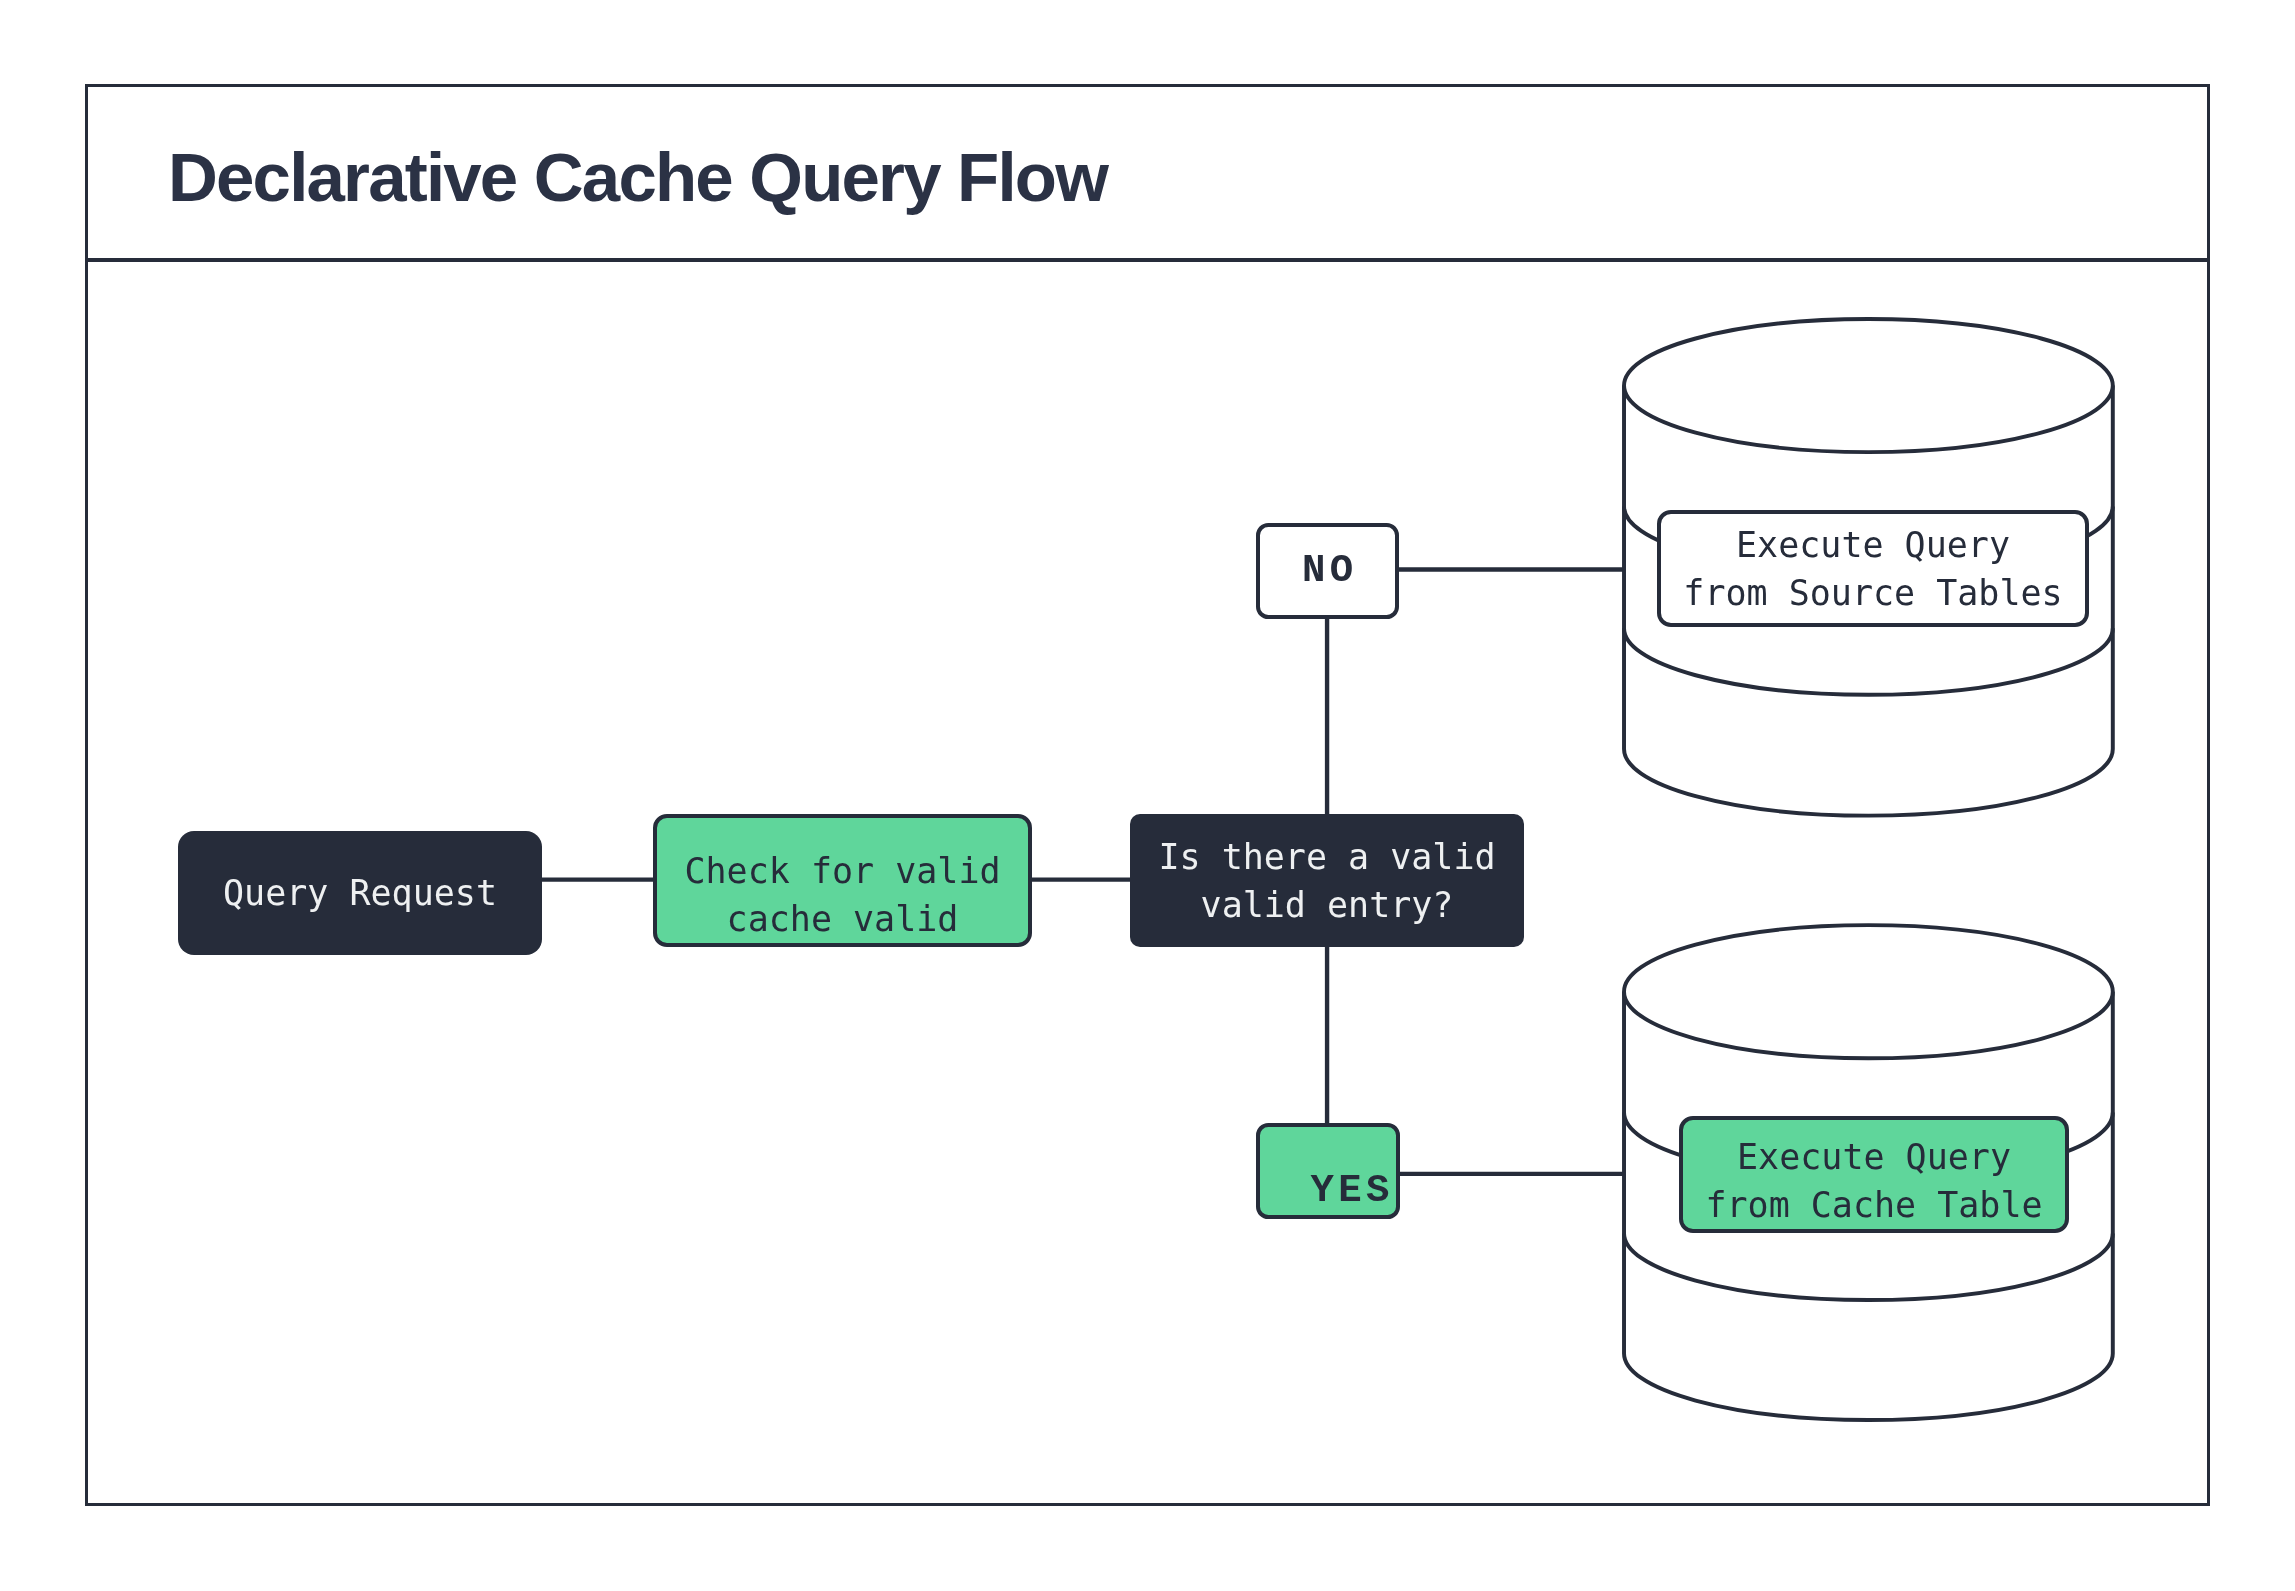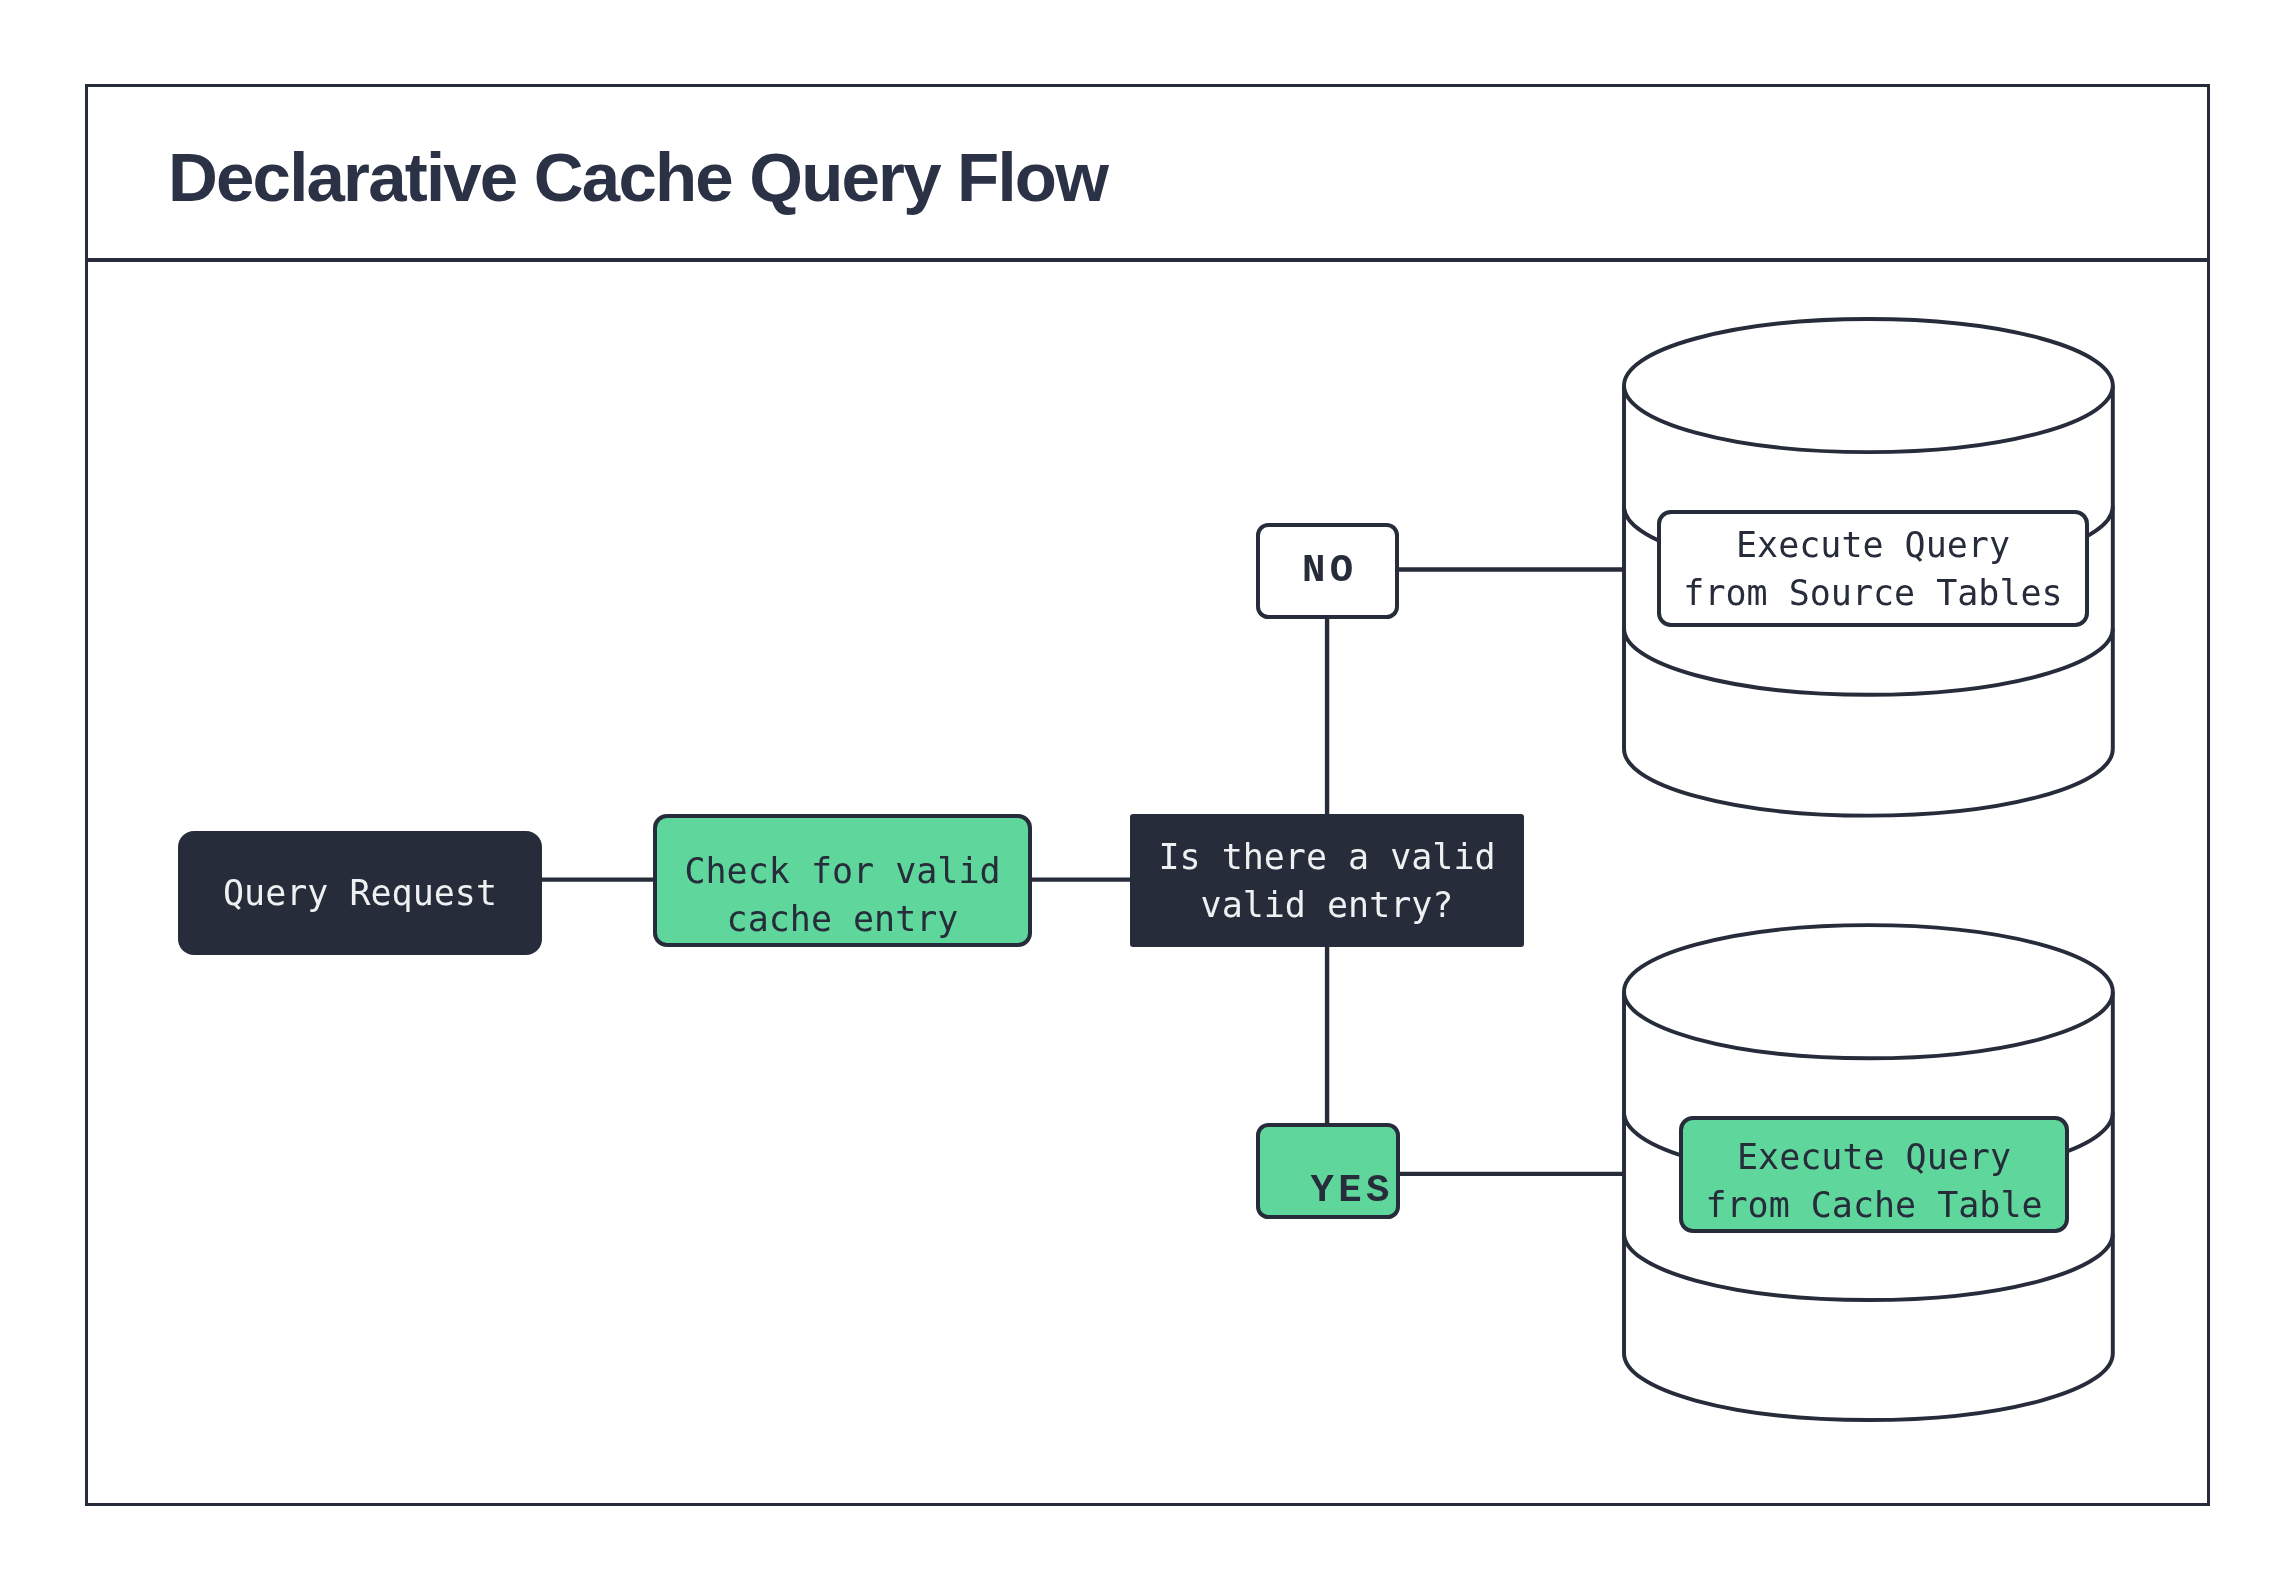--- a/index.html
+++ b/index.html
@@ -34,21 +34,21 @@
   .node.green{background:var(--green);color:var(--ink);border:4.4px solid var(--ink);border-radius:14px;justify-content:flex-end;}
   .node.white{background:var(--paper);color:var(--ink);border:4.4px solid var(--ink);border-radius:14px;}
 
   .branch-label{font-family:Liberation Mono, monospace;
                 font-weight:bold;font-size:39px;letter-spacing:4.4px;color:var(--ink);
                 text-indent:4.4px;}
 
   
   #query-request {left:178px;top:831px;width:364px;height:124px;}
   #check-cache   {left:653px;top:814px;width:379px;height:133px;}
-  #decision      {left:1130px;top:814px;width:394px;height:133px;border-radius:3px;}
+  #decision      {left:1130px;top:814px;width:394px;height:133px;border-radius:10px;}
   #no-box        {left:1256px;top:523px;width:143px;height:96px;border-radius:12.3px;}
   #yes-box       {left:1256px;top:1123px;width:144px;height:96px;border-radius:12.3px;padding-left:44px;}
   #source-label  {left:1657px;top:510px;width:432px;height:117px;}
   #cache-label   {left:1679px;top:1116px;width:390px;height:117px;}
 </style>
 </head>
 <body>
 
 <div id="stage">
 
@@ -83,21 +83,21 @@
   <div class="frame"></div>
   <div class="page-title">Declarative Cache Query Flow</div>
   <div class="header-divider"></div>
 
   <div id="query-request" class="node dark">
     <span>Query Request</span>
   </div>
 
   <div id="check-cache" class="node green">
     <span>Check for valid</span>
-    <span>cache entry</span>
+    <span>cache valid</span>
   </div>
 
   <div id="decision" class="node dark">
     <span>Is there a valid</span>
     <span>valid entry?</span>
   </div>
 
   <div id="no-box" class="node white">
     <span class="branch-label">NO</span>
   </div>

